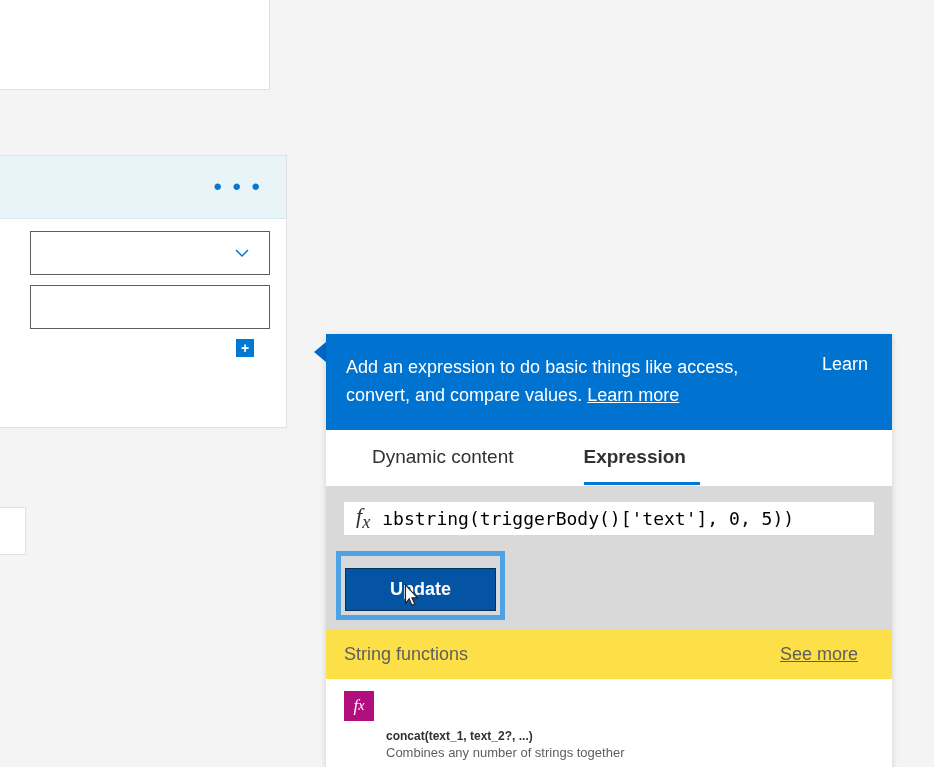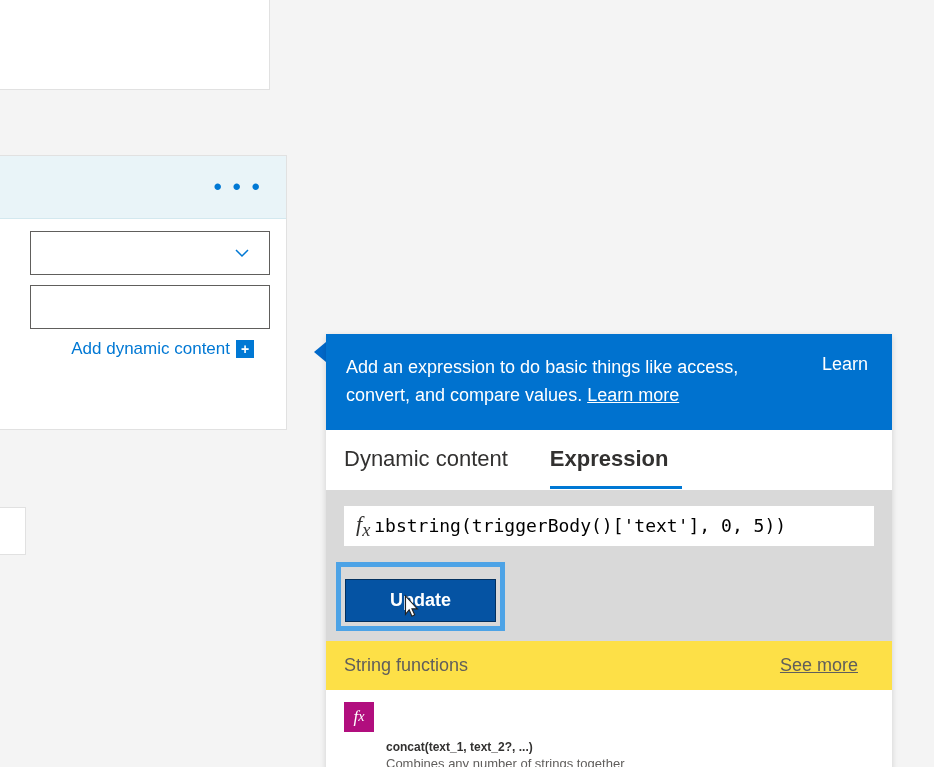--- a/index.html
+++ b/index.html
@@ -153,41 +153,42 @@
 
   .tabs {
     display: flex;
     padding: 0 18px;
     border-bottom: 1px solid transparent;
     background: #ffffff;
   }
   .tab {
     padding: 16px 14px 14px 0;
     margin-right: 28px;
-    font-size: 22px;
+    font-size: 19px;
     color: #323130;
     cursor: pointer;
     border-bottom: 3px solid transparent;
+    margin-left: 28px;
   }
   .tab.active {
     font-weight: 600;
     border-bottom-color: #0078d4;
   }
 
   .fx-row {
     background: #d9d9d9;
     padding: 16px 18px;
   }
   .fx-input {
     background: #ffffff;
     display: flex;
     align-items: center;
-    height: 40px;
+    height: 33px;
     padding: 0 12px;
-    gap: 4px;
+    gap: 12px;
   }
   .fx-symbol {
     font-family: "Times New Roman", serif;
     font-style: italic;
     font-size: 22px;
     color: #323130;
   }
   .fx-text {
     font-family: "Consolas", monospace;
     font-size: 18px;
@@ -290,21 +291,20 @@
       <div class="select-field">
         <svg class="chevron-down" viewBox="0 0 24 24" fill="none" stroke="#0078d4" stroke-width="2">
           <polyline points="4 8 12 16 20 8"></polyline>
         </svg>
       </div>
     </div>
     <div class="field-row">
       <div class="text-field"></div>
     </div>
     <div class="add-dynamic">
-      <span>Add dynamic content</span>
       <span class="plus-badge">+</span>
     </div>
   </div>
 </div>
 
 <div class="small-box"></div>
 
 <div class="callout-arrow"></div>
 
 <div class="expr-panel">

